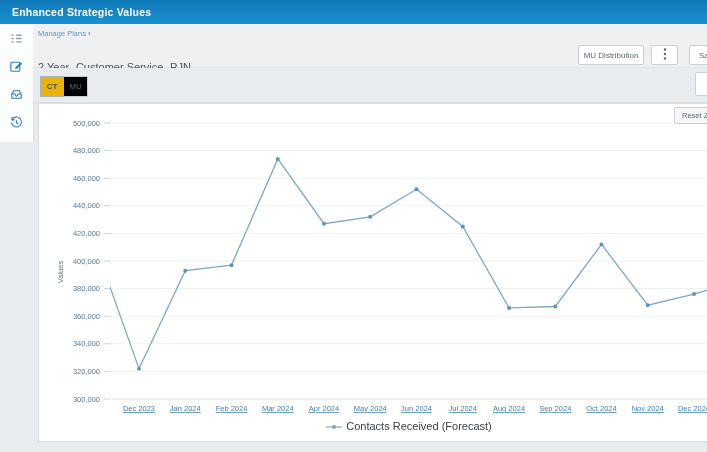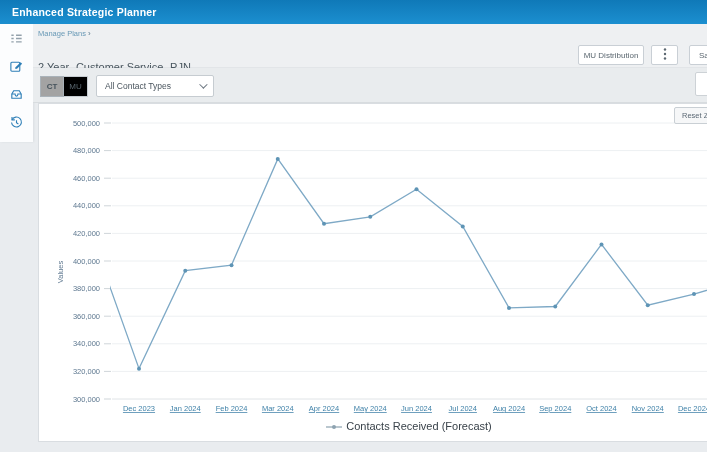--- a/index.html
+++ b/index.html
@@ -43,21 +43,21 @@
   .btn-mu{ left:545px; width:66px; }
   .btn-kebab{ left:618px; width:27px; }
   .btn-save{ left:656px; width:42px; justify-content:flex-start; padding-left:9px; overflow:hidden; }
 
   
   .filter-row{ position:absolute; top:68px; left:33px; width:674px; height:35px;
     background:#e9ecee; border-bottom:1px solid #d8dcdf; }
   .seg{ position:absolute; top:8px; left:7px; display:flex; }
   .seg-btn{ width:24px; height:21px; font-size:8px; cursor:pointer;
     border:1px solid #c6ccd1; font-family:"Liberation Sans",sans-serif; }
-  .seg-btn.selected{ background:#a3a3a3; border-color:#a9b2b9; color:#45525b; font-weight:700; }
+  .seg-btn.selected{ background:#eab308; border-color:#a9b2b9; color:#45525b; font-weight:700; }
   .seg-btn.unselected{ background:#000000; color:#5a6770; border-left:none; }
   .dropdown{ position:absolute; top:7px; left:63px; width:118px; height:22px;
     background:#ffffff; border:1px solid #c6ccd1; border-radius:2px;
     display:flex; align-items:center; padding:0 8px; cursor:pointer; }
   .dropdown .dd-value{ font-size:8.5px; color:#4a555e; flex:1; }
   .dd-chevron{ width:6px; height:6px; border-right:1.2px solid #6b7680; border-bottom:1.2px solid #6b7680;
     transform:rotate(45deg) translateY(-2px); }
   .clipped-btn{ position:absolute; top:4px; left:662px; width:30px; height:24px;
     background:#ffffff; border:1px solid #cdd2d6; border-radius:2px; cursor:pointer; }
 
@@ -70,21 +70,21 @@
     cursor:pointer; text-align:left; padding-left:7px; }
   #chart-svg{ position:absolute; top:0; left:0; }
   .legend{ position:absolute; top:315px; left:0; width:740px; height:14px;
     display:flex; align-items:center; justify-content:center; gap:4px; }
   .legend-text{ font-size:11px; color:#39424a; }
 </style>
 </head>
 <body>
 
 <div class="topbar">
-  <span class="app-title">Enhanced Strategic Planner</span>
+  <span class="app-title">Enhanced Strategic Values</span>
 </div>
 
 <div class="sidebar">
   <button class="side-btn">
     <span>
       <svg viewBox="0 0 16 16" fill="none" stroke="#93a1ab" stroke-width="1.4" width="15" height="15">
         <path d="M2.5 4.5h2.5M7.5 4.5h6M2.5 8h2.5M7.5 8h6M2.5 11.5h2.5M7.5 11.5h6"></path>
       </svg>
     </span>
   </button>
@@ -133,24 +133,20 @@
         </svg>
     </span>
   </button>
   <button class="hdr-btn btn-save">Save</button>
 </div>
 
 <div class="filter-row">
   <div class="seg">
     <button class="seg-btn selected">CT</button>
     <button class="seg-btn unselected">MU</button>
-  </div>
-  <div class="dropdown">
-    <span class="dd-value">All Contact Types</span>
-    <span class="dd-chevron"></span>
   </div>
   <button class="clipped-btn"></button>
 </div>
 
 <div class="chart-card">
   <svg id="chart-svg" width="740" height="315">
       <line x1="73" y1="19" x2="740" y2="19" stroke="#edf0f2" stroke-width="1"></line>
       <line x1="65" y1="19" x2="72" y2="19" stroke="#cfd5d9" stroke-width="1"></line>
       <text x="61" y="21.5" text-anchor="end" font-size="7.5px" fill="#5e7890" font-family="Liberation Sans, sans-serif">500,000</text>
       <line x1="73" y1="46.6" x2="740" y2="46.6" stroke="#edf0f2" stroke-width="1"></line>

